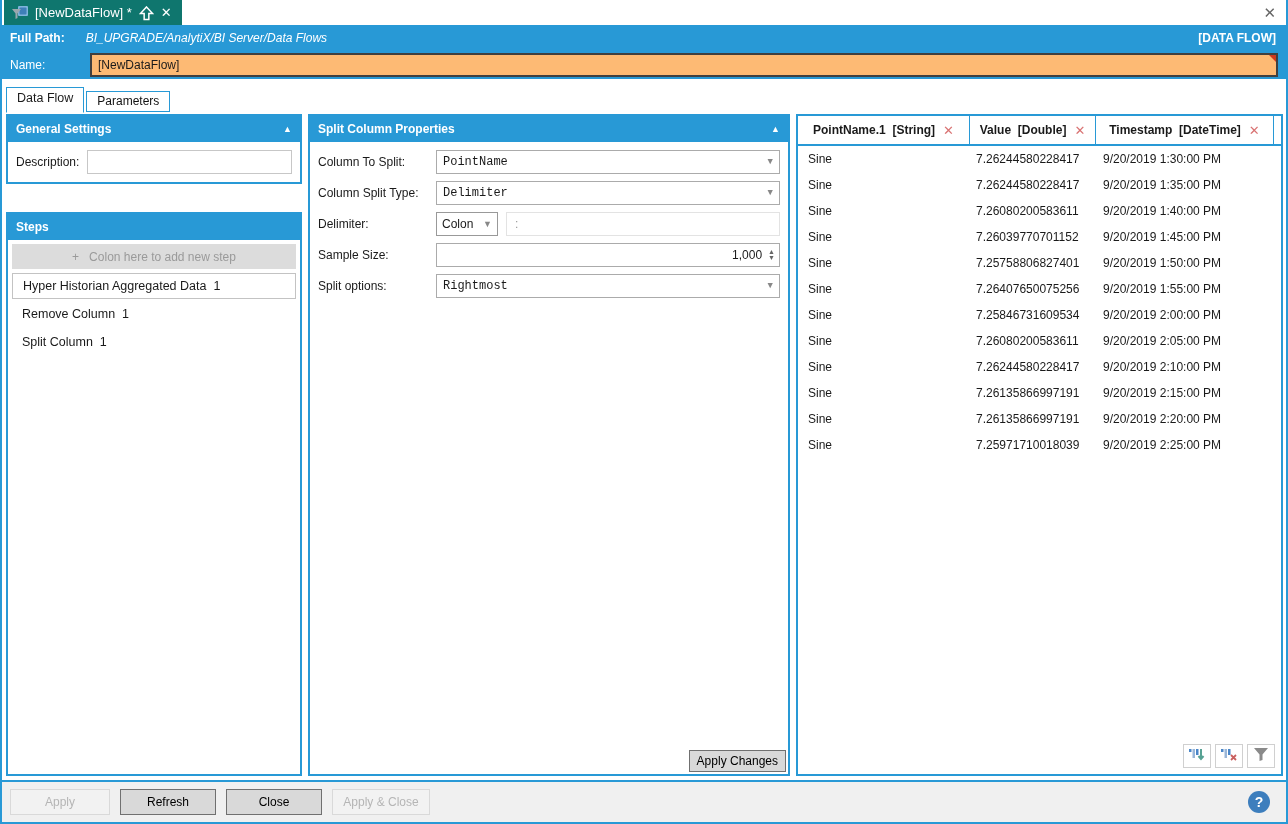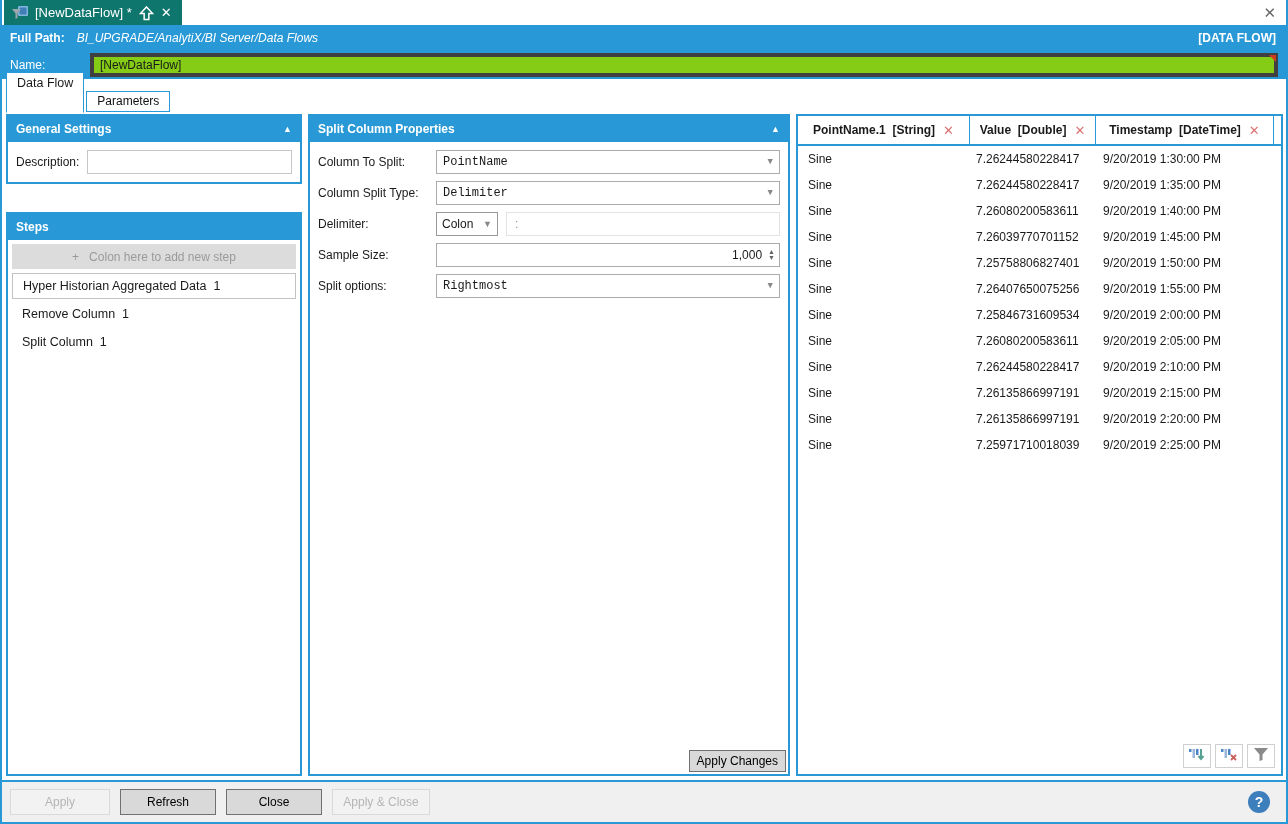--- a/index.html
+++ b/index.html
@@ -16,39 +16,39 @@
              padding:0 10px 0 8px; margin-left:2px; cursor:default; }
   .doc-title { font-size:13px; white-space:pre; }
   .tab-ico { width:16px; height:14px; display:inline-block; }
   .tab-close { color:#fff; font-weight:bold; font-size:13px; line-height:1; cursor:pointer; }
   .win-close { margin-left:auto; margin-right:10px; align-self:center; color:#666; font-size:15px;
                line-height:1; cursor:pointer; }
 
   
   .pathbar { height:26px; background:#2899D6; color:#fff; display:flex; align-items:center;
              padding:0 10px 0 8px; flex:0 0 auto; }
-  .path-label { font-weight:bold; margin-right:12px; }
+  .path-label { font-weight:bold; margin-right:21px; }
   .path-value { font-style:italic; }
   .flow-badge { margin-left:auto; font-weight:bold; }
 
   .namebar { height:28px; background:#2899D6; color:#fff; display:flex; align-items:center;
              padding:0 8px; flex:0 0 auto; }
   .name-label { width:80px; flex:0 0 auto; }
   .name-input-wrap { position:relative; flex:1; height:24px; }
-  .name-input { width:100%; height:100%; border:4px solid #404040; background:#84cc16; color:#1a1a1a;
+  .name-input { width:100%; height:100%; border:2px solid #404040; background:#fdba74; color:#1a1a1a;
                 padding:0 6px; font-size:12px; font-family:inherit; outline:none; }
   .err-corner { position:absolute; top:2px; right:2px; width:0; height:0;
                 border-top:7px solid #d03a1e; border-left:7px solid transparent; }
 
   .gap-row { height:10px; background:#fff; flex:0 0 auto; }
 
   
   .tabstrip { height:23px; display:flex; align-items:flex-end; padding-left:4px; flex:0 0 auto; }
   .page-tab { border:1px solid #2899D6; background:#fff; padding:3px 10px 3px 10px; cursor:pointer; }
-  .page-tab.active { border-bottom:1px solid #fff; padding-bottom:22px; position:relative; top:1px; font-size:12.5px; }
+  .page-tab.active { border-bottom:1px solid #fff; padding-bottom:7px; position:relative; top:1px; font-size:12.5px; }
   .page-tab.inactive { margin-left:2px; padding-top:2px; padding-bottom:3px; color:#111; }
 
   
   .content { flex:1; display:flex; gap:6px; padding:2px 3px 4px 4px; min-height:0; }
   .col-left  { width:296px; flex:0 0 auto; display:flex; flex-direction:column; gap:28px; }
   .col-mid   { width:482px; flex:0 0 auto; display:flex; }
   .col-right { flex:1; display:flex; }
 
   .panel { border:2px solid #2899D6; background:#fff; display:flex; flex-direction:column; min-height:0; }
   .panel-head { background:#2899D6; color:#fff; font-weight:bold; height:26px; flex:0 0 auto;

